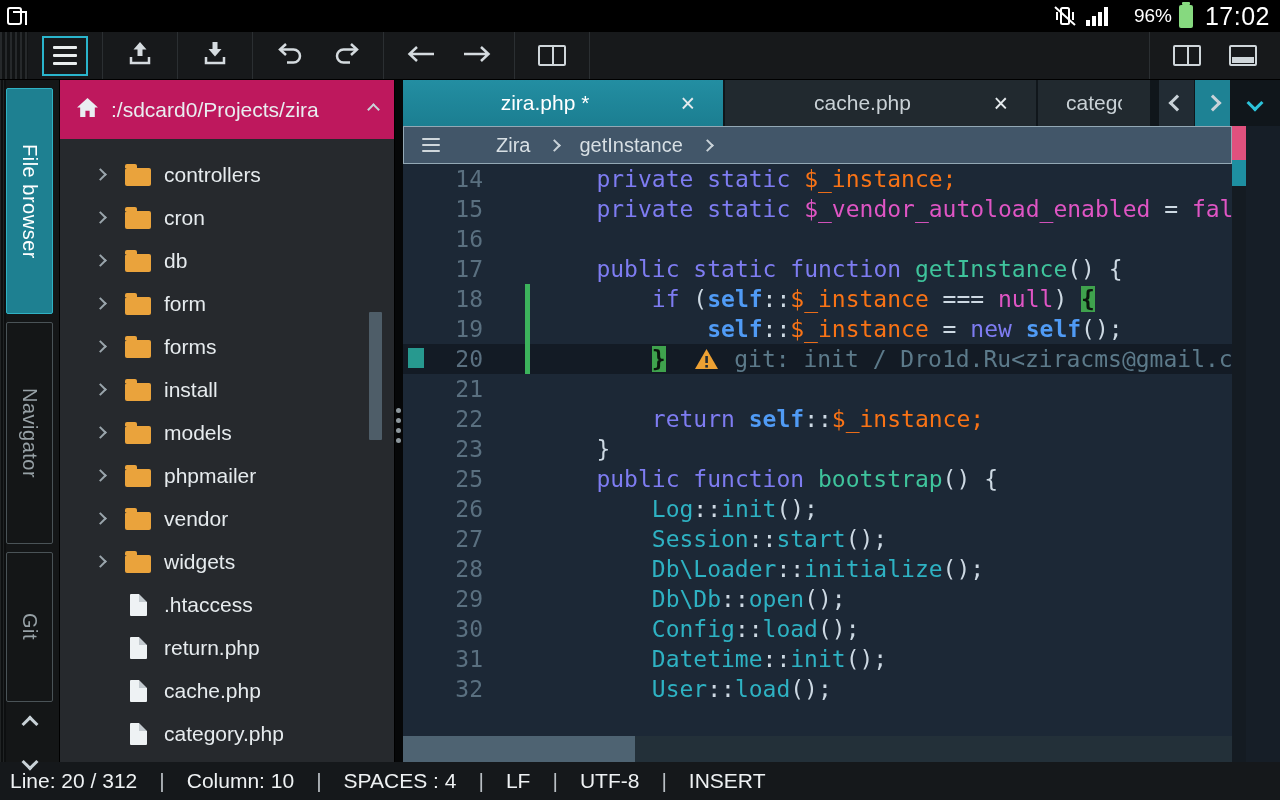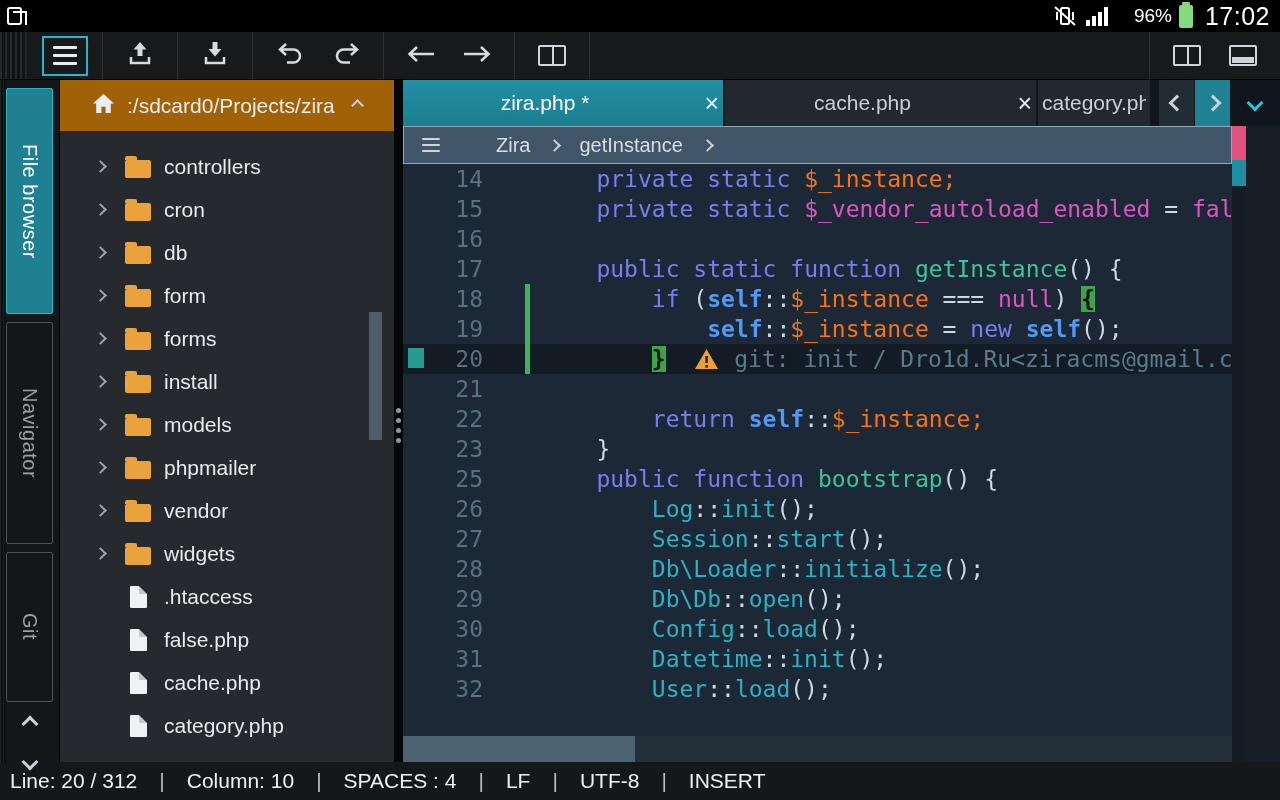--- a/index.html
+++ b/index.html
@@ -48,21 +48,21 @@
   .chev.sm{width:9px;height:9px}
   .chev.md{width:12px;height:12px;border-width:3px}
   .chev.right{transform:rotate(-45deg)}
   .chev.up{transform:rotate(-135deg)}
   .chev.down{transform:rotate(45deg)}
   .chev.left{transform:rotate(135deg)}
   .chev.teal{border-color:#2cc3da}
 
   
   .file-panel{width:335px;background:#26292d;display:flex;flex-direction:column;position:relative;border-right:1px solid #000}
-  .path-bar{height:51px;background:#a16207;display:flex;align-items:center;padding:0 32px;gap:12px;color:#e9edf0;font-size:21px}
+  .path-bar{height:59px;background:#be185d;display:flex;align-items:center;padding:0 16px;gap:12px;color:#e9edf0;font-size:21px}
   .path-text{flex:1;white-space:nowrap;overflow:hidden}
   .tree{flex:1;padding-top:14px;overflow:hidden}
   .tree-row{height:43px;display:flex;align-items:center;padding-left:30px;color:#e6ebee;font-size:21px}
   .tr-chev{width:20px;margin-right:14px;display:flex;justify-content:center}
   .tr-chev .chev{border-color:#9aa5ac}
   .tr-icon{width:28px;margin-right:12px;display:flex;justify-content:center}
   .folder-shape{display:block;width:26px;height:18px;background:#eaa33c;border-radius:2px;position:relative;margin-top:5px}
   .folder-shape::before{content:"";position:absolute;top:-4px;left:0;width:12px;height:4px;background:#eaa33c;border-radius:2px 2px 0 0}
   .file-shape{display:block;width:17px;height:22px;background:#eef2f4;border-radius:1px;position:relative}
   .file-shape::before{content:"";position:absolute;top:0;right:0;border:4px solid;border-color:#26292d #26292d #c3cacf #c3cacf}
@@ -71,21 +71,21 @@
 
   
   .splitter{width:8px;background:#060708;position:relative}
   .dots{position:absolute;top:328px;left:1px;display:flex;flex-direction:column;gap:5px}
   .dots i{width:5px;height:5px;background:#8d979d;border-radius:50%}
 
   
   .editor{flex:1;display:flex;flex-direction:column;background:#10161b;min-width:0}
   .tab-row{height:46px;display:flex;align-items:stretch;background:#10161b}
   .editor-tabs-list{display:flex;align-items:stretch;min-width:0}
-  .etab{display:flex;align-items:center;padding:0 4px;font-size:21px;color:#c9d1d6;background:#21292f;border-right:2px solid #10161b;overflow:hidden}
+  .etab{display:flex;align-items:center;padding:0 28px;font-size:21px;color:#c9d1d6;background:#21292f;border-right:2px solid #10161b;overflow:hidden}
   .etab .lbl{flex:1;text-align:center;white-space:nowrap;overflow:hidden;min-width:0}
   .etab .close{width:26px;text-align:right;font-size:25px;color:#e6ebee;margin-left:10px}
   .etab.active{background:linear-gradient(#238ea2,#1b7e91);color:#fff}
   .etab.i0{width:322px}.etab.i1{width:313px}
   .etab.i2{width:114px}
   .tab-nav{margin-left:auto;display:flex;align-items:stretch}
   .nav-btn{width:36px;display:flex;align-items:center;justify-content:center;background:#222c34;border-left:1px solid #10161b}
   .nav-btn.next{background:#1e8294}
   .tab-list-btn{width:50px;display:flex;align-items:center;justify-content:center;background:#10161b}
 
@@ -364,21 +364,21 @@
             <span class="tr-icon">
               <i class="file-shape"></i>
             </span>
             <span class="tr-label">.htaccess</span>
           </div>
           <div class="tree-row">
             <span class="tr-chev"></span>
             <span class="tr-icon">
               <i class="file-shape"></i>
             </span>
-            <span class="tr-label">false.php</span>
+            <span class="tr-label">return.php</span>
           </div>
           <div class="tree-row">
             <span class="tr-chev"></span>
             <span class="tr-icon">
               <i class="file-shape"></i>
             </span>
             <span class="tr-label">cache.php</span>
           </div>
           <div class="tree-row">
             <span class="tr-chev"></span>

